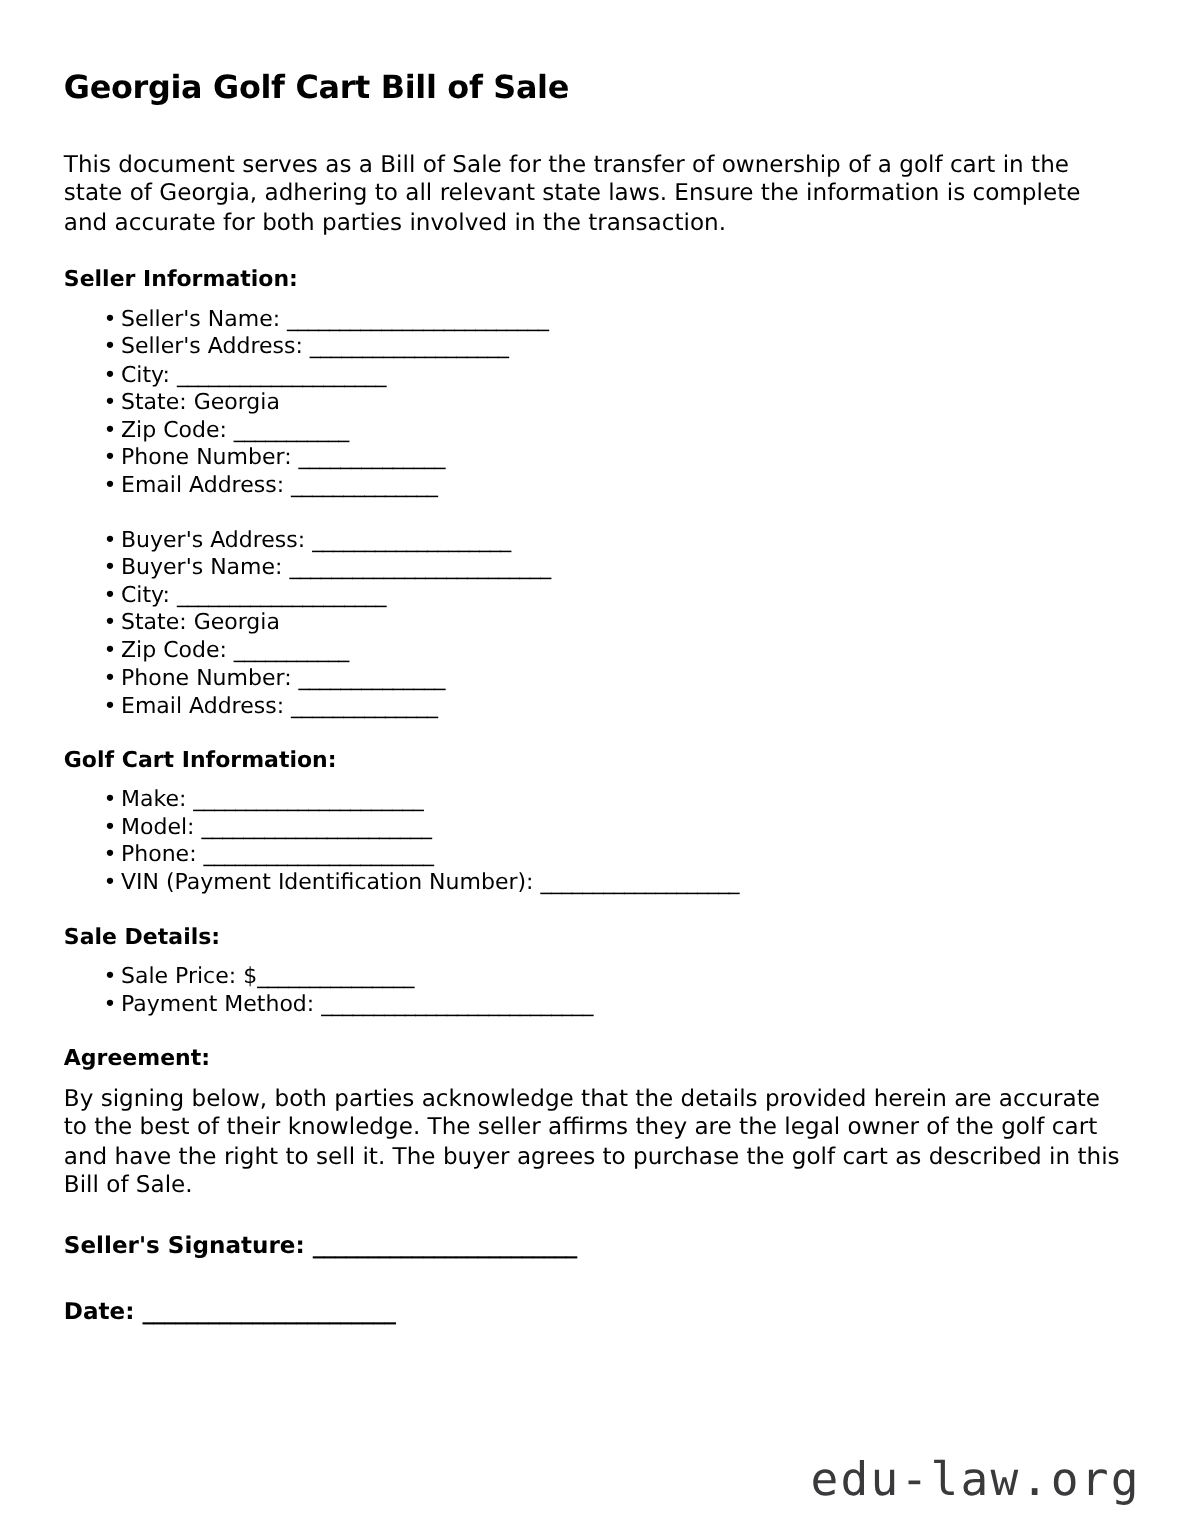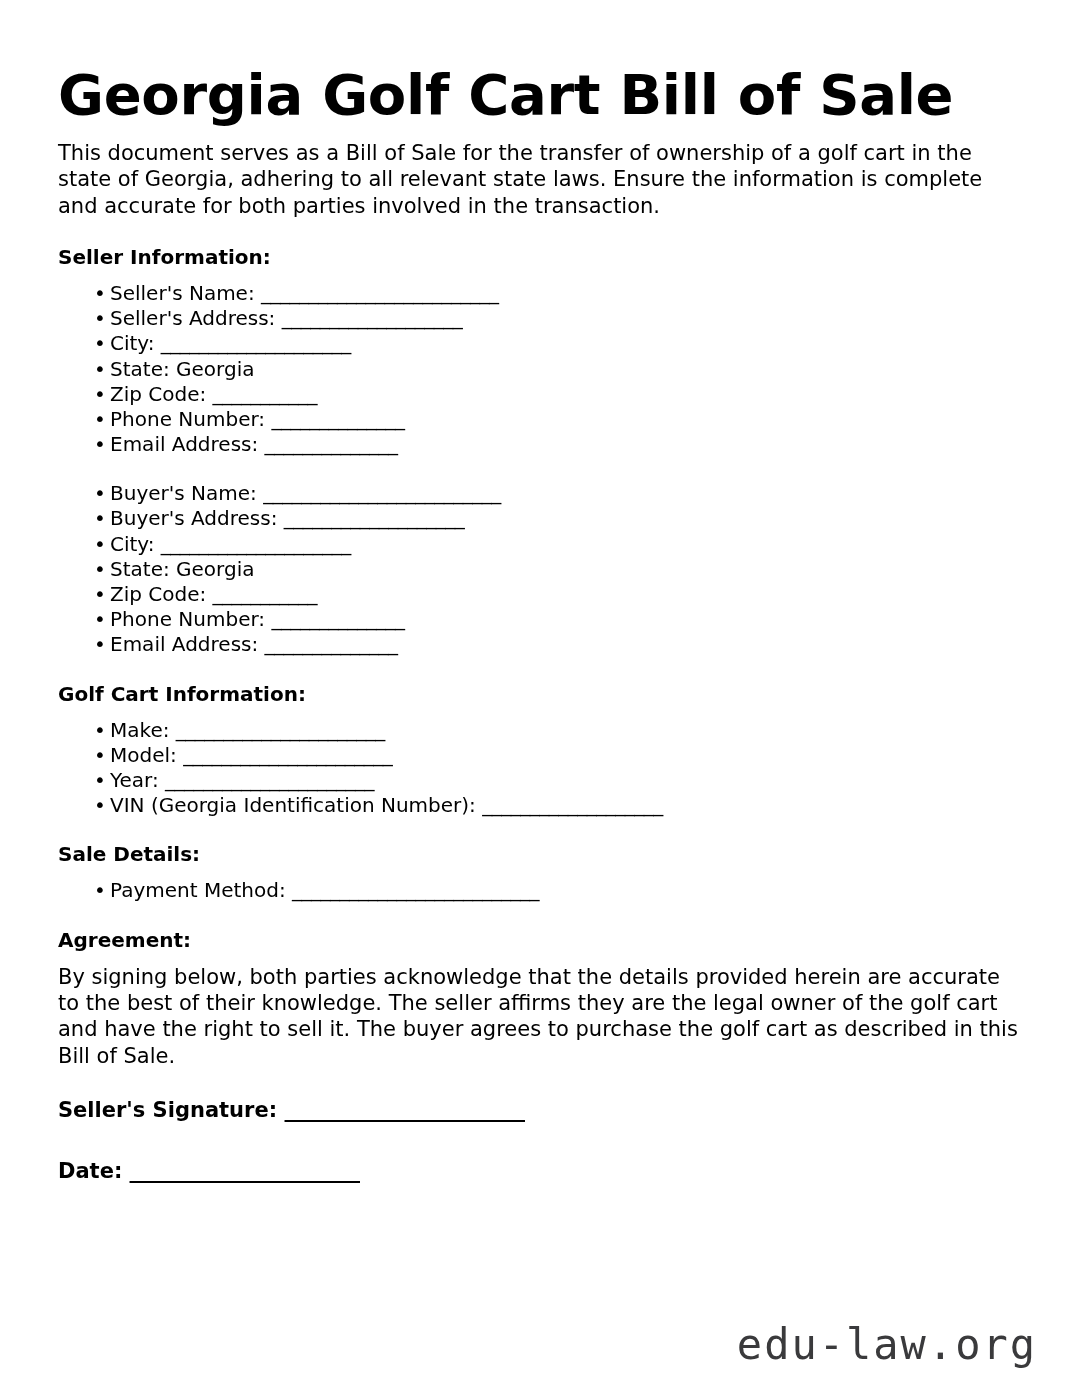--- a/index.html
+++ b/index.html
@@ -26,24 +26,24 @@
   }
 
   .content {
     position: absolute;
     left: 58px;
     top: 64px;
     width: 960px;
   }
 
   h1.doc-title {
-    font-size: 56px;
+    font-size: 29px;
     font-weight: bold;
     line-height: 1.1;
-    margin: 0 0 14px 0;
+    margin: 0 0 40px 0;
     letter-spacing: -0.3px;
   }
 
   p.intro {
     font-size: 21px;
     line-height: 1.26;
     margin: 0 0 26px 0;
     max-width: 940px;
   }
 
@@ -124,39 +124,40 @@
         <li><span>Seller's Name: </span><span class="blank">_________________________</span></li>
         <li><span>Seller's Address: </span><span class="blank">___________________</span></li>
         <li><span>City: </span><span class="blank">____________________</span></li>
         <li><span>State: Georgia</span></li>
         <li><span>Zip Code: </span><span class="blank">___________</span></li>
         <li><span>Phone Number: </span><span class="blank">______________</span></li>
         <li><span>Email Address: </span><span class="blank">______________</span></li>
       </ul>
 
     <ul class="field-list">
+        <li><span>Buyer's Address: </span><span class="blank">___________________</span></li>
         <li><span>Buyer's Name: </span><span class="blank">_________________________</span></li>
-        <li><span>Buyer's Address: </span><span class="blank">___________________</span></li>
         <li><span>City: </span><span class="blank">____________________</span></li>
         <li><span>State: Georgia</span></li>
         <li><span>Zip Code: </span><span class="blank">___________</span></li>
         <li><span>Phone Number: </span><span class="blank">______________</span></li>
         <li><span>Email Address: </span><span class="blank">______________</span></li>
       </ul>
 
     <h2 class="section-heading">Golf Cart Information:</h2>
     <ul class="field-list">
         <li><span>Make: </span><span class="blank">______________________</span></li>
         <li><span>Model: </span><span class="blank">______________________</span></li>
-        <li><span>Year: </span><span class="blank">______________________</span></li>
-        <li><span>VIN (Georgia Identification Number): </span><span class="blank">___________________</span></li>
+        <li><span>Phone: </span><span class="blank">______________________</span></li>
+        <li><span>VIN (Payment Identification Number): </span><span class="blank">___________________</span></li>
       </ul>
 
     <h2 class="section-heading">Sale Details:</h2>
     <ul class="field-list">
+        <li><span>Sale Price: $</span><span class="blank">_______________</span></li>
         <li><span>Payment Method: </span><span class="blank">__________________________</span></li>
       </ul>
 
     <h2 class="section-heading">Agreement:</h2>
     <p class="agreement-body">By signing below, both parties acknowledge that the details provided herein are accurate to the best of their knowledge. The seller affirms they are the legal owner of the golf cart and have the right to sell it. The buyer agrees to purchase the golf cart as described in this Bill of Sale.</p>
 
     <div class="sig-line"><span>Seller's Signature: </span><span class="blank">________________________</span></div>
 
     <div class="sig-line"><span>Date: </span><span class="blank">_______________________</span></div>
 

